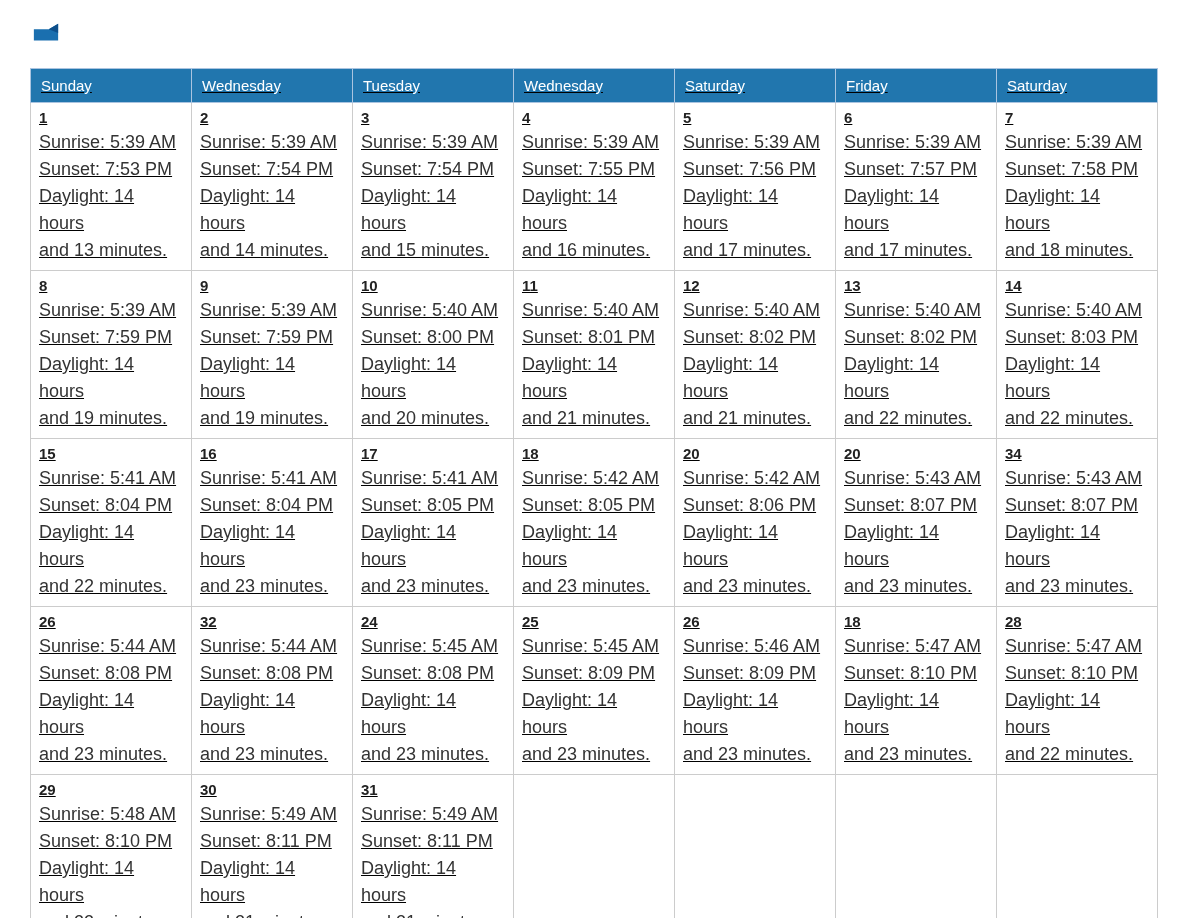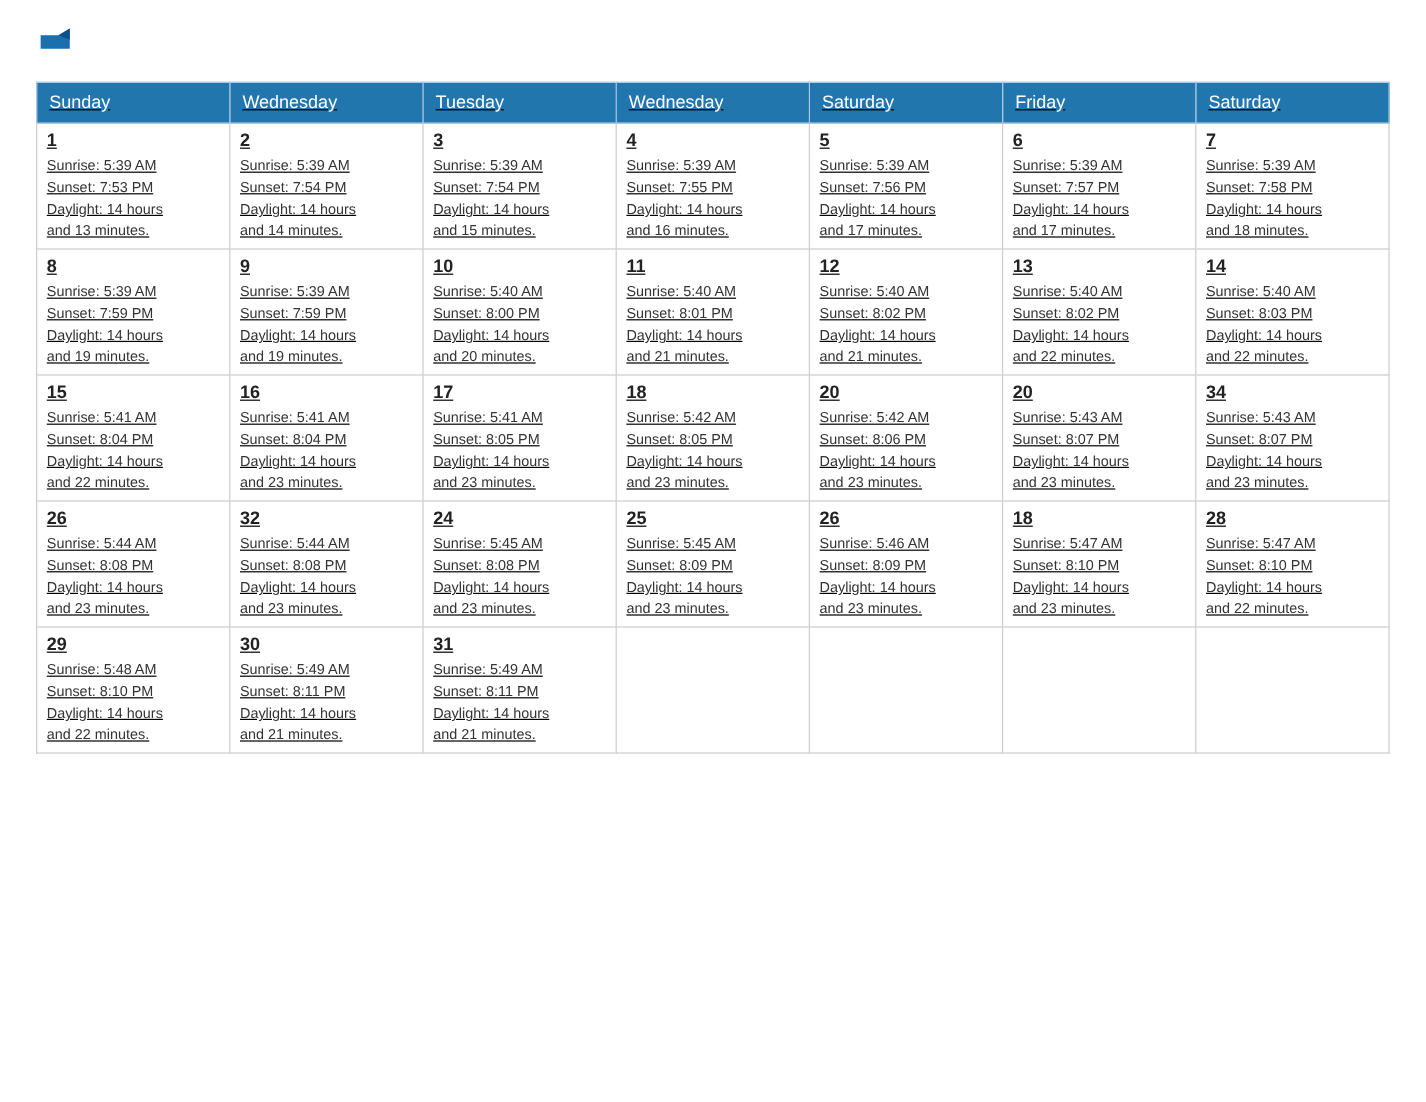--- a/index.html
+++ b/index.html
@@ -71,21 +71,21 @@
       background: #fff;
     }
     .day-number {
       font-size: 15px;
       font-weight: bold;
       color: #222;
       display: block;
       margin-bottom: 3px;
     }
     .day-info {
-      font-size: 12px;
+      font-size: 18px;
       color: #333;
       line-height: 1.5;
     }
     .empty-cell {
       background: #f9f9f9;
     }
     .logo-wrapper {
       display: flex;
       flex-direction: column;
       align-items: flex-start;

